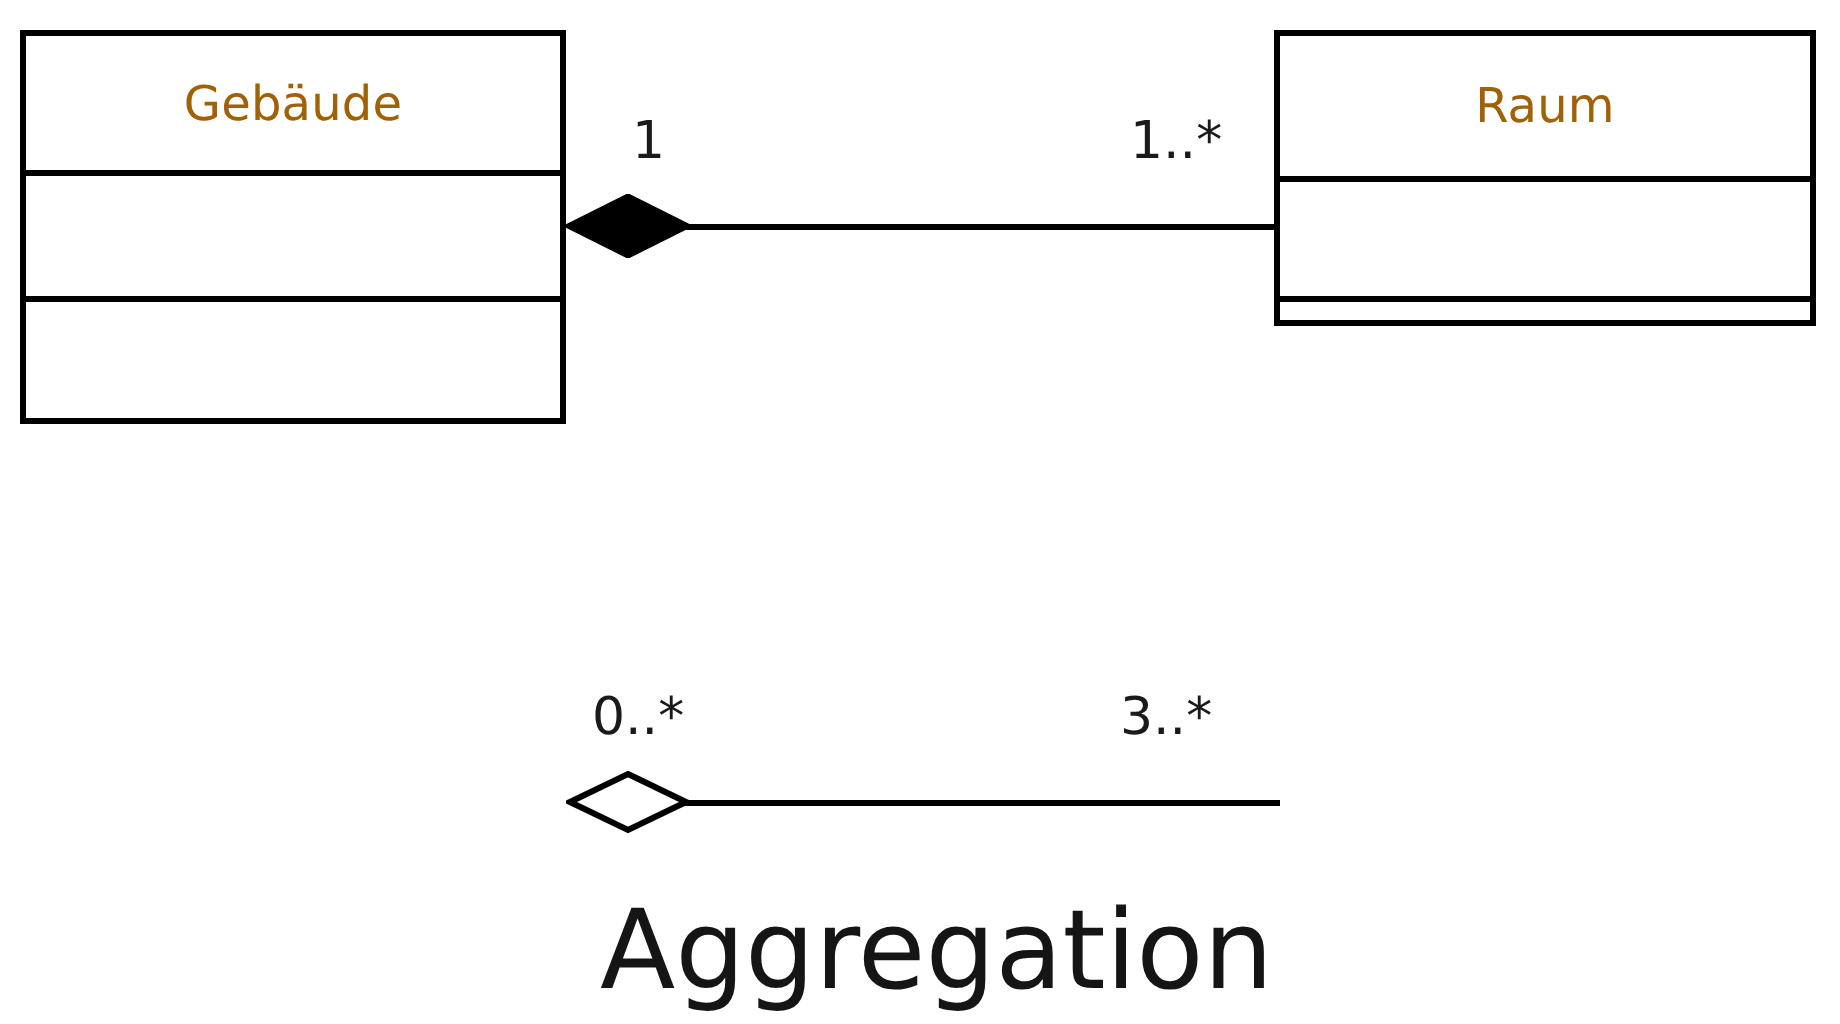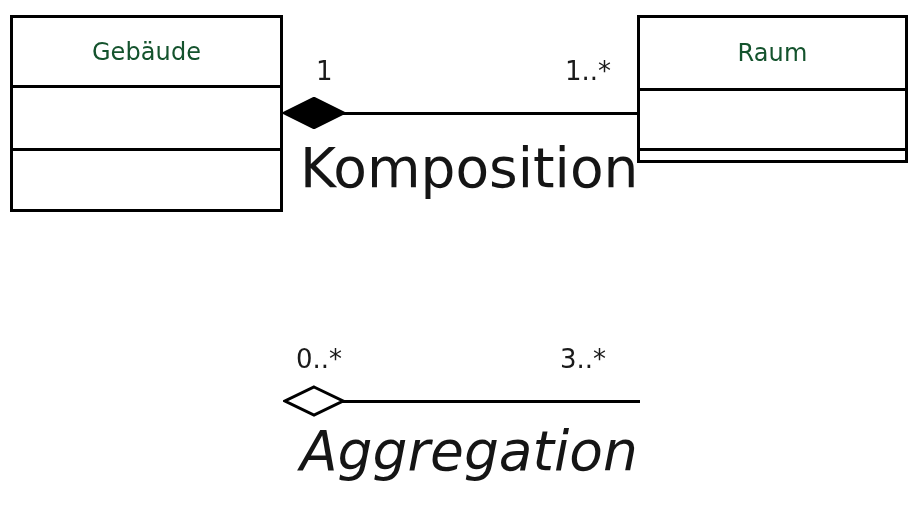--- a/index.html
+++ b/index.html
@@ -36,21 +36,21 @@
   .uml-compartment.divided {
     border-bottom: 3px solid #000000;
   }
   .uml-class-name {
     display: flex;
     align-items: center;
     justify-content: center;
     font-size: 24px;
     line-height: 1;
     letter-spacing: 0.1px;
-    color: #14532d;
+    color: #a16207;
     white-space: nowrap;
   }
 
   
   .assoc-line {
     position: absolute;
     background: #000000;
     height: 3px;
   }
 
@@ -101,31 +101,30 @@
   <div class="multiplicity" style="left:316px; top:58px;">1</div>
 
   <div class="multiplicity" style="left:565px; top:58px;">1..*</div>
 
   <div class="uml-class" style="left:637px; top:15px; width:271px; height:148px;">
     <div class="uml-compartment divided uml-class-name" style="height:73px;">Raum</div>
     <div class="uml-compartment divided" style="height:60px;"></div>
     <div class="uml-compartment" style="flex:1 1 auto;"></div>
   </div>
 
-  <div class="relation-caption" style="left:300px; top:141px; width:330px;">Komposition</div>
 
 
   <div class="assoc-line" style="left:340px; top:400px; width:300px;"></div>
 
   <div class="diamond" style="left:283px; top:385px;">
     <svg width="62" height="32" viewBox="0 0 62 32">
       <polygon points="31,2 60,16 31,30 2,16" fill="#ffffff" stroke="#000000" stroke-width="3" stroke-linejoin="miter"></polygon>
     </svg>
   </div>
 
   <div class="multiplicity" style="left:296px; top:346px;">0..*</div>
 
   <div class="multiplicity" style="left:560px; top:346px;">3..*</div>
 
 
-  <div class="relation-caption" style="left:300px; top:424px; width:330px;font-style:italic;">Aggregation</div>
+  <div class="relation-caption" style="left:300px; top:448px; width:330px;">Aggregation</div>
 
 </div>
 
 </body></html>

